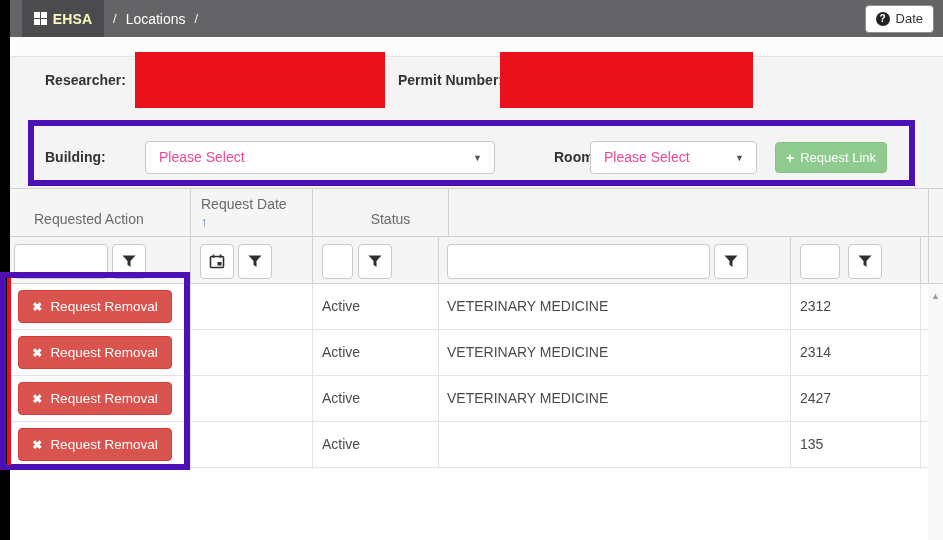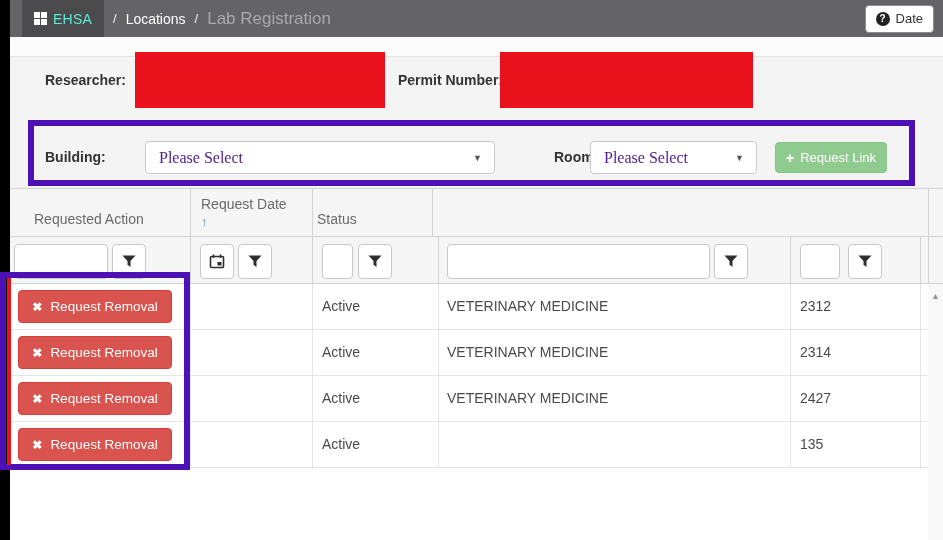--- a/index.html
+++ b/index.html
@@ -8,21 +8,21 @@
     position:relative; background:#000; overflow:hidden;
     font-family:"Liberation Sans", sans-serif; -webkit-font-smoothing:antialiased;
   }
   .app { position:absolute; left:10px; top:0; width:933px; height:540px; background:#fff; }
 
   
   .topbar { position:absolute; top:0; left:0; width:933px; height:37px; background:#646467;
             display:flex; align-items:center; }
   .brand { width:82px; height:37px; margin-left:12px; background:#4b4b4e;
            display:flex; align-items:center; justify-content:center; gap:6px; cursor:pointer; }
-  .brand span { color:#5eead4; font-size:14px; font-weight:normal; letter-spacing:.2px; }
+  .brand span { color:#fef9c3; font-size:14px; font-weight:bold; letter-spacing:.2px; }
   .crumb-sep { color:#f0f0f0; font-size:13px; margin:0 9px; }
   .crumb-link { color:#fff; font-size:14px; text-decoration:none; }
   .crumb-current { color:#a9a9ac; font-size:17px; }
   .help-btn { margin-left:auto; margin-right:9px; height:28px; padding:0 10px;
               background:#fff; border:1px solid #8f8f8f; border-radius:4px;
               display:flex; align-items:center; gap:6px; font-size:13px; color:#333; cursor:pointer;
               font-family:"Liberation Sans", sans-serif; }
   .help-ic { width:14px; height:14px; border-radius:50%; background:#222; color:#fff;
              font-size:10px; font-weight:bold; line-height:14px; text-align:center; display:inline-block; }
 
@@ -32,41 +32,41 @@
 
   .flabel { position:absolute; font-size:14px; font-weight:bold; color:#333; }
   .lbl-researcher { left:35px; top:72px; }
   .lbl-permit     { left:388px; top:72px; }
   .lbl-building   { left:35px; top:149px; }
   .lbl-room       { left:520px; top:149px;padding-left:24px; }
 
   
   .select { position:absolute; height:33px; background:#fff; border:1px solid #c9c9c9;
             border-radius:4px; cursor:pointer; }
-  .select .val { position:absolute; left:13px; top:7px; font-size:16px; color:#4c1d95;font-family:Liberation Serif, serif; }
+  .select .val { position:absolute; left:13px; top:7px; font-size:14px; color:#ec4899; }
   .select .caret { position:absolute; right:12px; top:11px; font-size:9px; color:#555; }
   .sel-building { left:135px; top:141px; width:350px; }
   .sel-room     { left:580px; top:141px; width:167px; }
 
   .btn-request-link { position:absolute; left:765px; top:142px; width:112px; height:31px;
             background:#8fcb8f; border:1px solid #85c285; border-radius:4px; color:#fff;
             display:flex; align-items:center; justify-content:center; gap:6px; font-size:13px;
             cursor:pointer; font-family:"Liberation Sans", sans-serif; }
   .btn-request-link .plus { font-weight:bold; font-size:14px; }
 
   
   .grid { position:absolute; top:188px; left:0; width:933px; bottom:0; background:#fff;
           border-top:1px solid #d2d2d2; font-size:14px; }
   .thead { position:absolute; top:0; left:0; width:933px; height:48px; background:#f5f5f5;
            border-bottom:1px solid #d2d2d2; }
   .th { position:absolute; top:0; height:47px; border-right:1px solid #d2d2d2; color:#6a6a6a;
         display:flex; flex-direction:column; justify-content:flex-end; padding:0 0 9px 10px; cursor:pointer; }
   .th-action   { left:0;   width:181px; padding-left:24px; }
   .th-date     { left:181px; width:122px; justify-content:center; padding-bottom:0; }
-  .th-status   { left:297px; width:126px; }
+  .th-status   { left:313px; width:126px;align-items:center; }
   .th-building { left:429px; width:352px; padding-left:9px; }
   .th-lab      { left:781px; width:130px; }
   .th-pad1     { position:absolute; left:911px; top:0; height:47px; width:8px; border-right:1px solid #d2d2d2; }
   .sort-arrow  { color:#4a7ebb; font-size:13px; margin-top:2px; }
 
   .tfilter { position:absolute; top:48px; left:0; width:933px; height:47px; background:#f5f5f5;
              border-bottom:1px solid #d2d2d2; }
   .fdiv { position:absolute; top:0; height:46px; width:1px; background:#d2d2d2; }
   .finput { position:absolute; top:7px; height:35px; background:#fff; border:1px solid #c9c9c9;
             border-radius:4px; padding:0 6px; font-size:13px; color:#333; outline:none;
@@ -112,21 +112,20 @@
         <rect x="0" y="0" width="6" height="6" fill="#fff"></rect>
           <rect x="7" y="0" width="6" height="6" fill="#fff"></rect>
         <rect x="0" y="7" width="6" height="6" fill="#fff"></rect>
           <rect x="7" y="7" width="6" height="6" fill="#fff"></rect>
       </svg>
       <span>EHSA</span>
     </div>
     <span class="crumb-sep">/</span>
     <a class="crumb-link">Locations</a>
     <span class="crumb-sep">/</span>
-    <span class="crumb-current">Lab Registration</span>
     <button class="help-btn">
       <span class="help-ic">?</span>
       <span>Date</span>
     </button>
   </div>
 
   <div class="substrip"></div>
   <div class="formbg"></div>
 
   <span class="flabel lbl-researcher">Researcher:</span>

